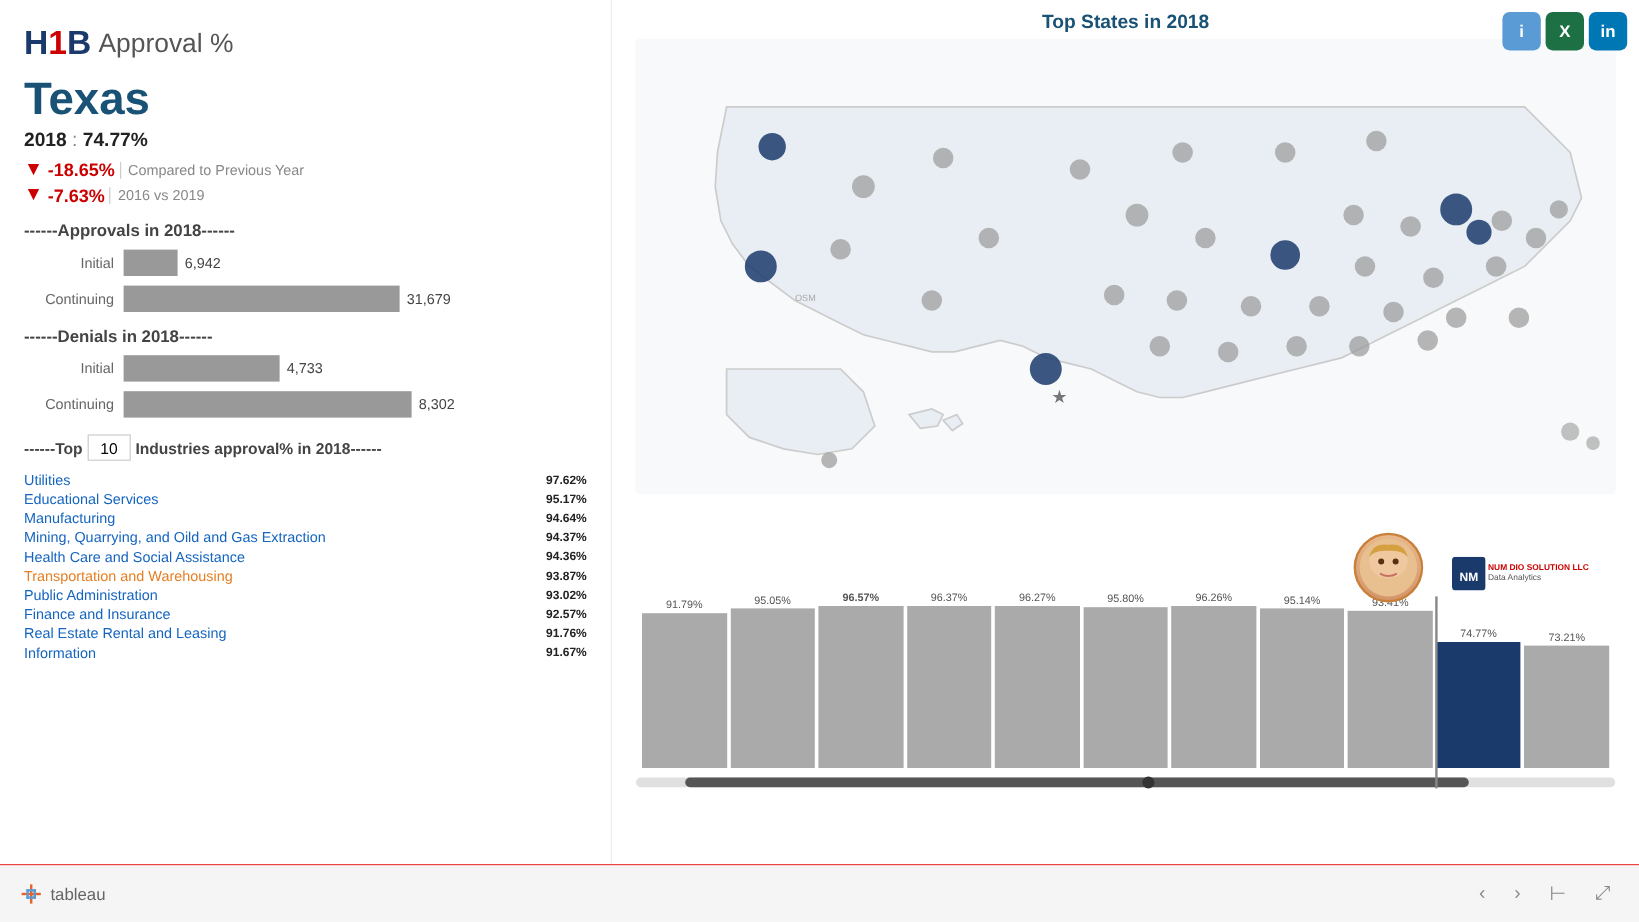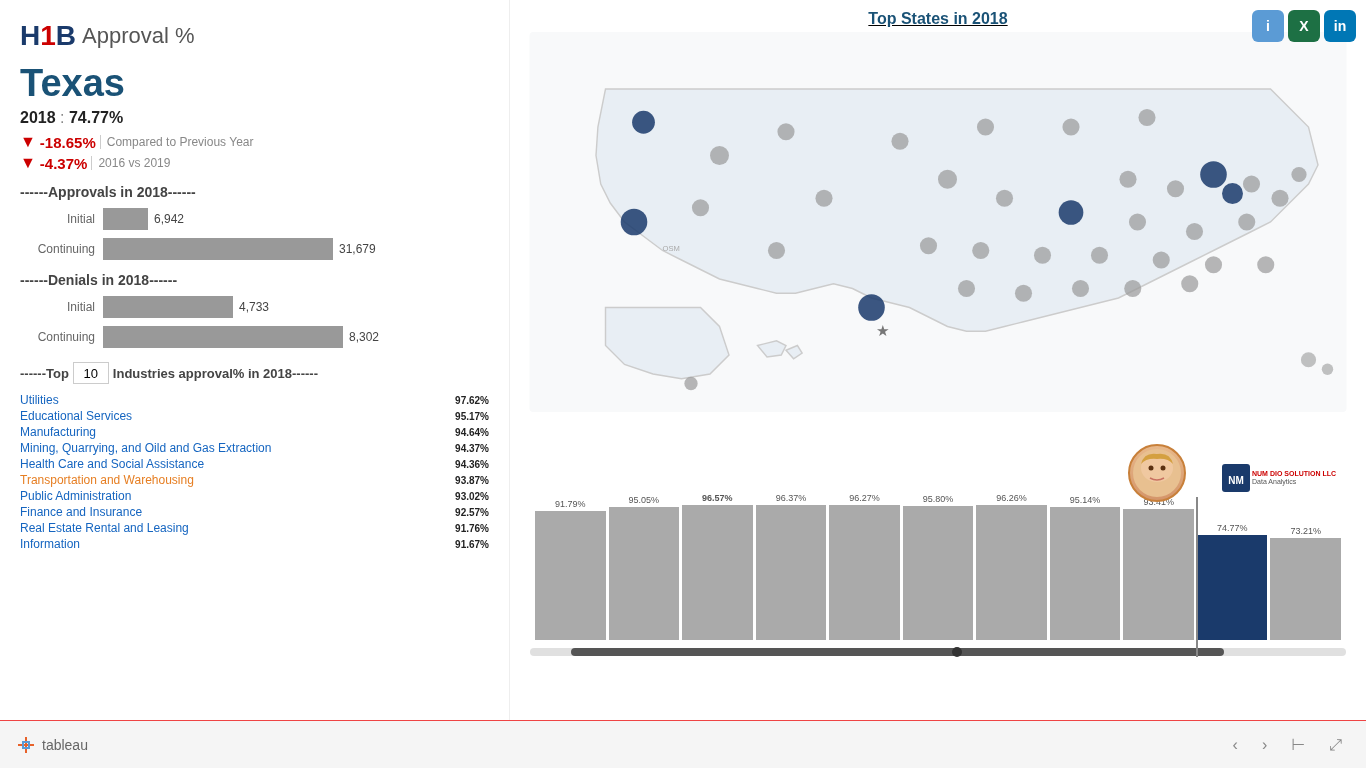--- a/index.html
+++ b/index.html
@@ -48,21 +48,21 @@
     
     
     .right-panel { flex: 1; display: flex; flex-direction: column; position: relative; padding: 10px; }
     
     .top-buttons { position: absolute; top: 10px; right: 10px; display: flex; gap: 4px; z-index: 10; }
     .icon-btn { width: 32px; height: 32px; border-radius: 6px; display: flex; align-items: center; justify-content: center; font-size: 14px; font-weight: bold; cursor: pointer; color: white; border: none; }
     .btn-info { background: #5b9bd5; }
     .btn-excel { background: #1d7044; }
     .btn-linkedin { background: #0077b5; }
     
-    .map-section { flex: 1; position: relative; text-decoration: underline; }
+    .map-section { flex: 1; position: relative; }
     .map-title { text-align: center; font-size: 16px; color: #1a5276; font-weight: bold; margin-bottom: 4px; }
     
     .map-svg { width: 100%; height: 380px; }
     
     .chart-section { height: 220px; position: relative; }
     
     
     .bottom-bar { background: #f5f5f5; height: 48px; display: flex; align-items: center; justify-content: space-between; padding: 0 16px; border-top: 1px solid #ef4444; }
     .tableau-logo { display: flex; align-items: center; gap: 6px; font-size: 14px; color: #666; }
     .nav-buttons { display: flex; gap: 8px; }
@@ -89,21 +89,21 @@
       <span>2018</span> : <span style="color:#222;font-weight:bold">74.77%</span>
     </div>
 
     <div class="change-row">
       <span class="down-arrow">▼</span>
       <span class="change-val">-18.65%</span>
       <span class="change-label">Compared to Previous Year</span>
     </div>
     <div class="change-row">
       <span class="down-arrow">▼</span>
-      <span class="change-val">-4.37%</span>
+      <span class="change-val">-7.63%</span>
       <span class="change-label">2016 vs 2019</span>
     </div>
 
     <div class="section-title section-approvals">------Approvals in 2018------</div>
     <div class="section-approvals">
       <div class="bar-row">
         <div class="bar-label">Initial</div>
         <div class="bar-container">
           <div class="bar initial" style="width:45px;background:#999;height:22px;"></div>
           <span class="bar-value">6,942</span>
@@ -344,21 +344,21 @@
 
 
         <div style="height:8px; background:#e0e0e0; border-radius:4px; margin-top:8px; position:relative;">
           <div style="width:80%; height:8px; background:#555; border-radius:4px; position:relative; left:5%;">
             <div style="width:10px;height:10px;background:#333;border-radius:50%;position:absolute;right:40%;top:-1px;"></div>
           </div>
         </div>
       </div>
     </div>
 
-    <div style="position:absolute;bottom:228px;right:30px;font-size:8px;line-height:1.3;">
+    <div style="position:absolute;bottom:228px;right:42px;font-size:8px;line-height:1.3;">
       <div style="display:flex;align-items:center;gap:2px;">
         <svg width="28" height="28" viewBox="0 0 28 28">
             <rect width="28" height="28" fill="#1a3a6b" rx="3"></rect>
             <text x="14" y="20" text-anchor="middle" fill="white" font-size="10" font-weight="bold">NM</text>
           </svg>
         <div style="font-size:7px;color:#cc0000;font-weight:bold;line-height:1.2;">NUM DIO SOLUTION LLC<br><span style="color:#555;font-weight:normal;">Data Analytics</span></div>
       </div>
     </div>
   </div>
 </div>

